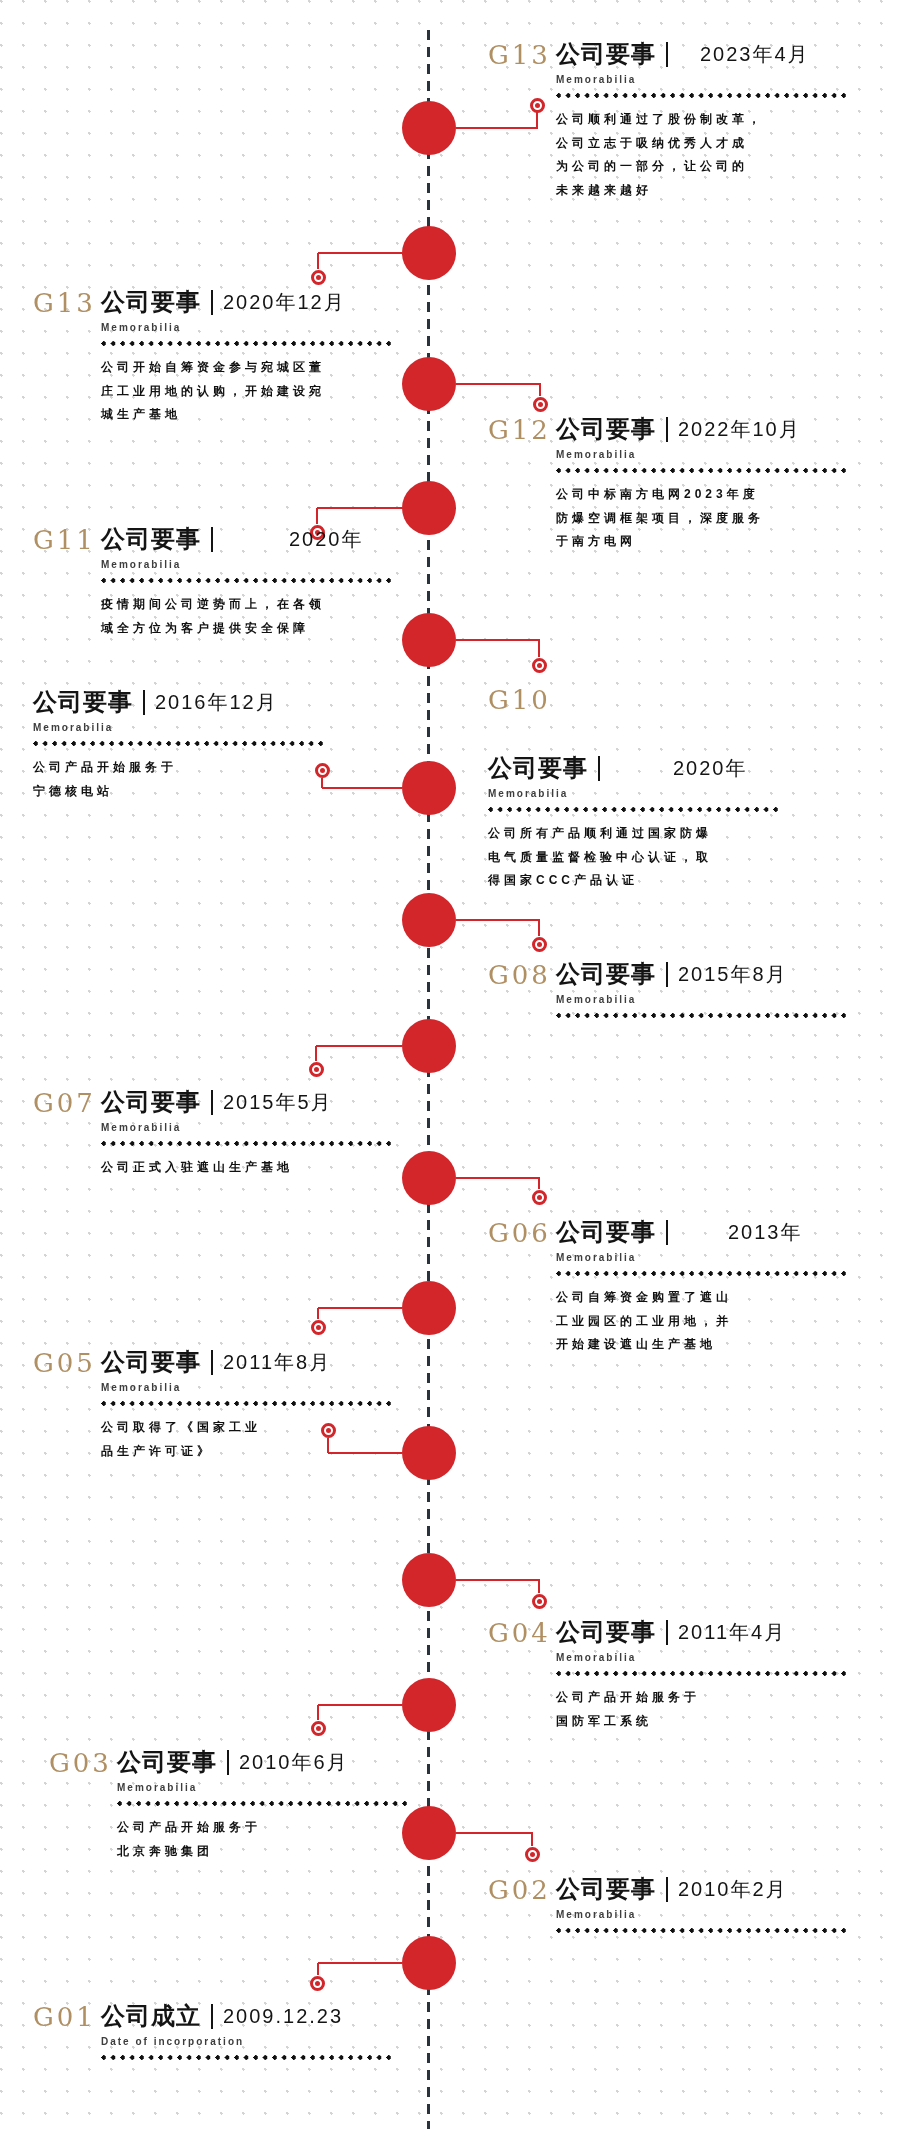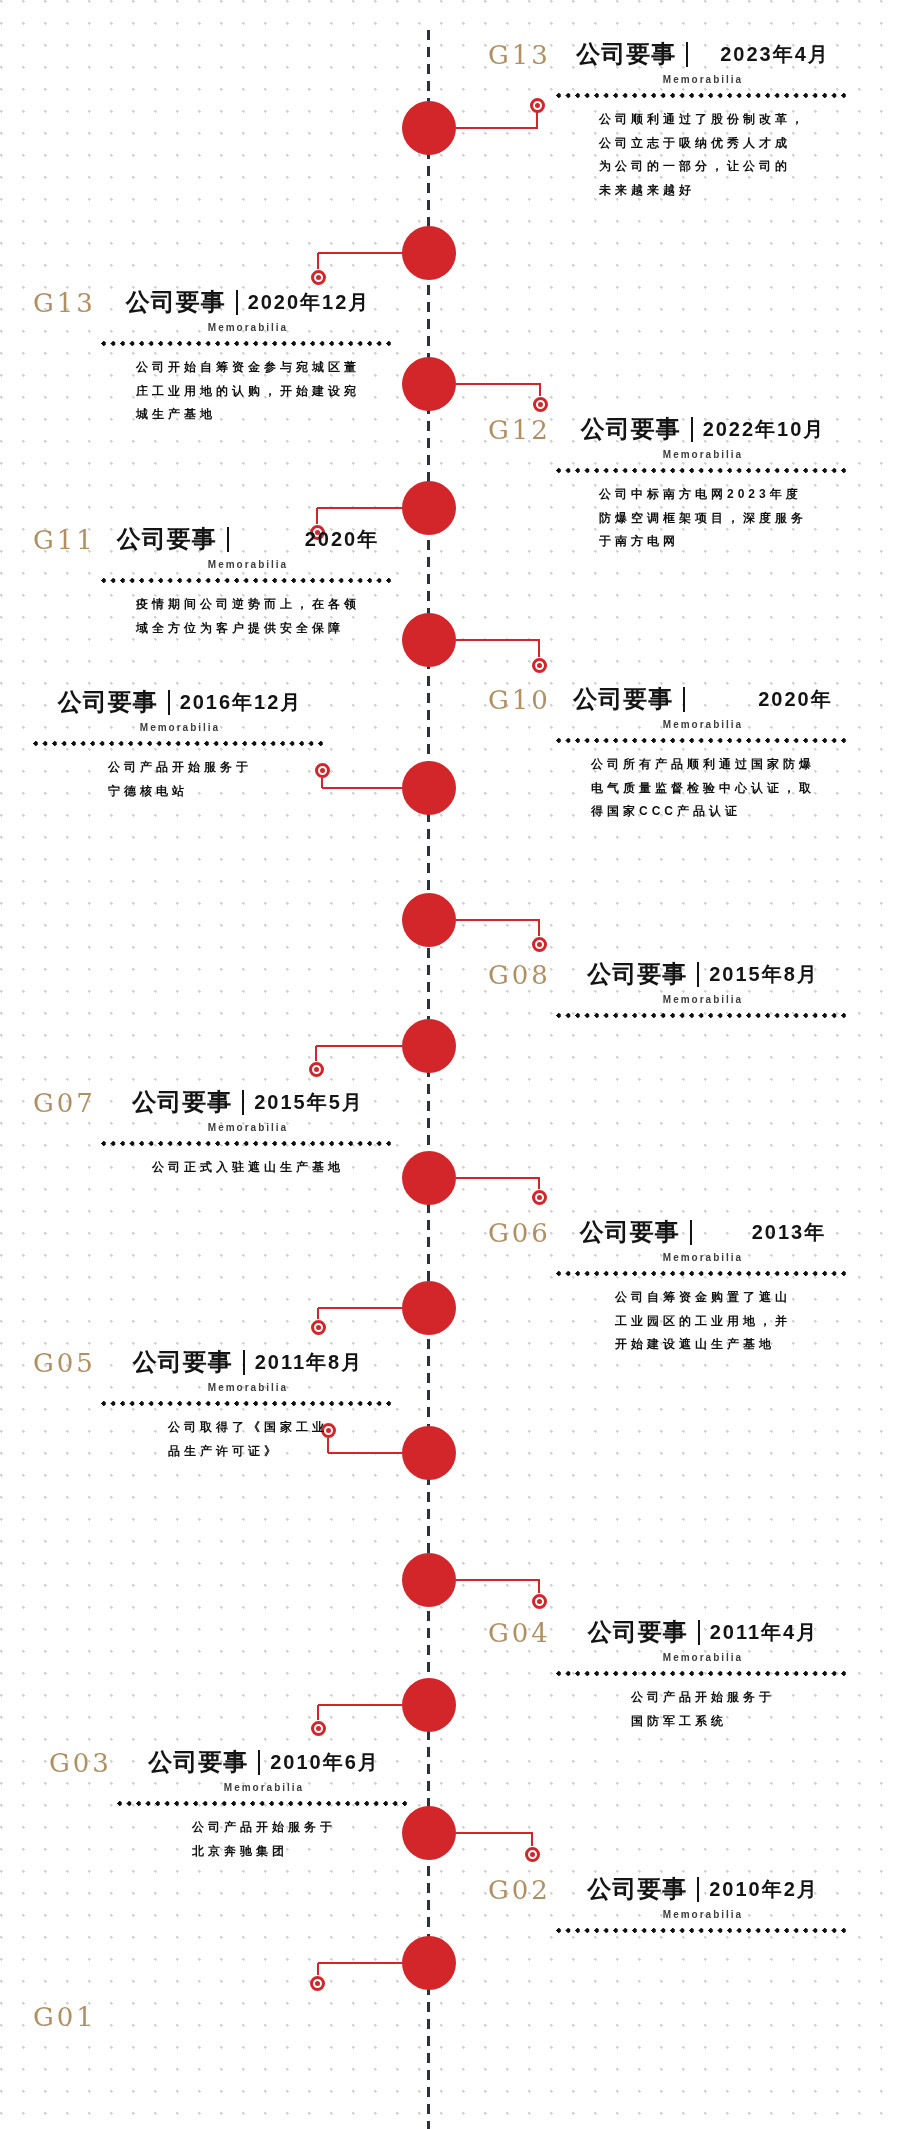--- a/index.html
+++ b/index.html
@@ -32,25 +32,25 @@
     content:'';position:absolute;left:2px;top:2px;width:5px;height:5px;
     border-radius:50%;background:#d2262b;
   }
   .entry{position:absolute;display:flex;color:#141414;}
   .glabel{
     width:68px;flex:0 0 68px;
     font-family:"DejaVu Serif", serif;
     font-size:26px;letter-spacing:3px;color:#b08f63;
     padding-top:1px;
   }
-  .content{display:flex;flex-direction:column;align-items:center;}
+  .content{display:flex;flex-direction:column;align-items:flex-start;}
   .trow{display:flex;align-items:center;height:30px;}
   .etitle{font-size:24px;font-weight:700;letter-spacing:1px;}
   .bar{width:2px;height:25px;background:#141414;margin:0 10px;}
-  .edate{font-size:20px;font-weight:700;letter-spacing:2px;}
+  .edate{font-size:20px;font-weight:400;letter-spacing:2px;}
   .esub{
     margin-top:5px;font-size:10px;font-weight:700;letter-spacing:2px;color:#3d3d3d;
   }
   .dotline{
     margin-top:8px;width:294px;height:5px;
     background:radial-gradient(circle 2.2px at 2.5px 50%, #101010 98%, transparent) repeat-x;
     background-size:9.5px 5px;
   }
   .edesc{
     margin-top:10px;font-size:12px;font-weight:600;letter-spacing:4px;
@@ -188,21 +188,21 @@
         <span class="etitle">公司要事</span>
         <span class="bar"></span>
         <span class="edate">2016年12月</span>
       </div>
       <div class="esub">Memorabilia</div>
       <div class="dotline"></div>
       <div class="edesc">公司产品开始服务于
 宁德核电站</div>
     </div>
   </div>
-    <div class="entry" style="top: 684px; left: 488px;">
+    <div class="entry" style="top: 684px; left: 488px; flex-direction: column;">
     <div class="glabel">G10</div>
     <div class="content">
       <div class="trow">
         <span class="etitle">公司要事</span>
         <span class="bar"></span>
         <span class="edate" style="margin-left: 63px;">2020年</span>
       </div>
       <div class="esub">Memorabilia</div>
       <div class="dotline"></div>
       <div class="edesc">公司所有产品顺利通过国家防爆
@@ -299,14 +299,24 @@
         <span class="etitle">公司要事</span>
         <span class="bar"></span>
         <span class="edate">2010年2月</span>
       </div>
       <div class="esub">Memorabilia</div>
       <div class="dotline"></div>
     </div>
   </div>
     <div class="entry" style="top: 2001px; left: 33px;">
     <div class="glabel">G01</div>
+    <div class="content">
+      <div class="trow">
+        <span class="etitle">公司成立</span>
+        <span class="bar"></span>
+        <span class="edate">2009.12.23</span>
+      </div>
+      <div class="esub">Date of incorporation</div>
+      <div class="dotline"></div>
+
+    </div>
   </div>
   </div>
 
 </body></html>

